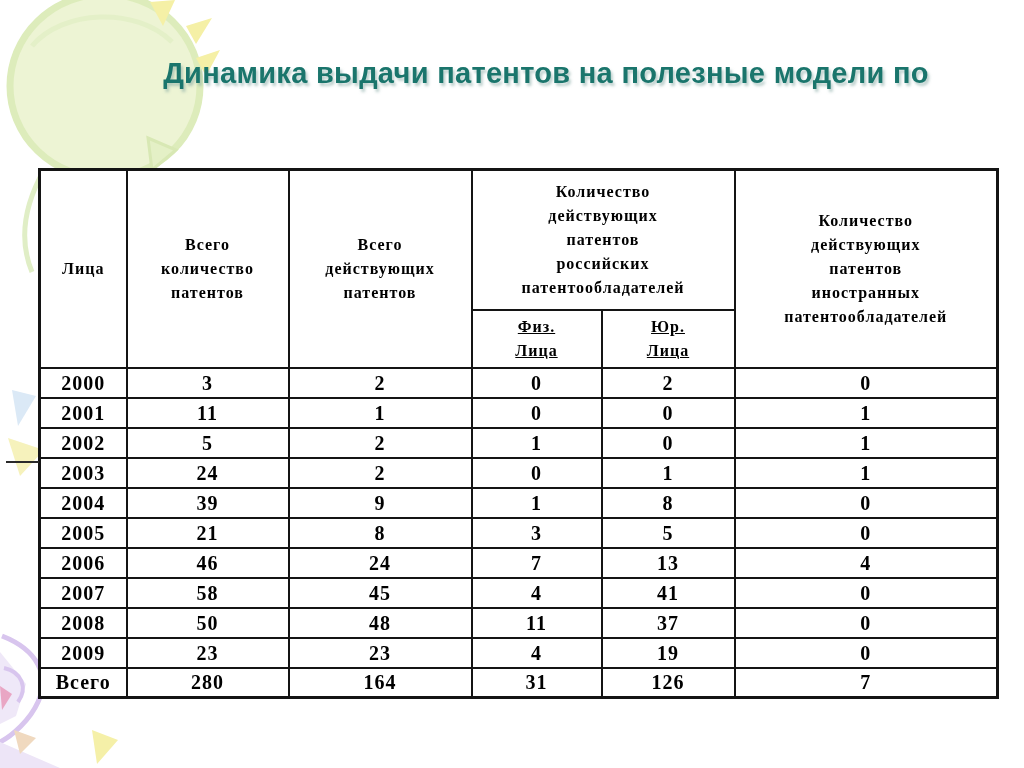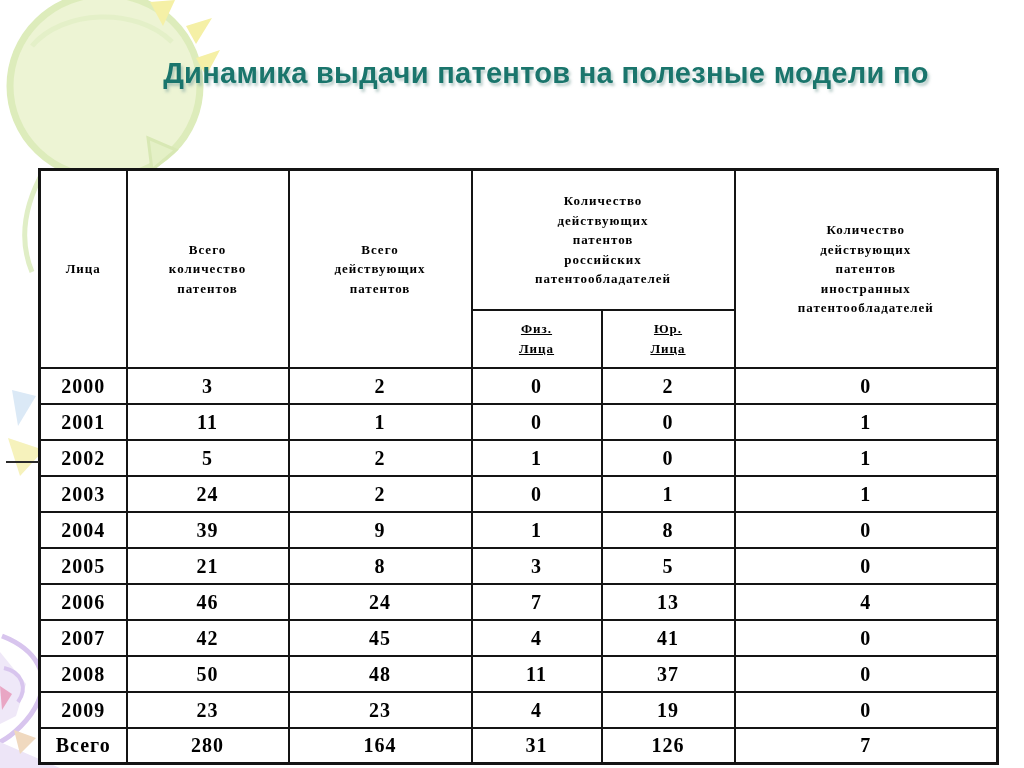--- a/index.html
+++ b/index.html
@@ -39,30 +39,30 @@
     color: #000;
   }
   table.tbl th, table.tbl td {
     border: 2px solid #141414;
     text-align: center;
     vertical-align: middle;
     padding: 0;
     font-weight: 700;
   }
   table.tbl thead th {
-    font-size: 13px;
+    font-size: 16px;
     line-height: 1.5;
     letter-spacing: 1px;
   }
   table.tbl thead .hl { display:block; }
   tr.hdr-main { height: 140px; }
   tr.hdr-sub  { height: 58px; }
   th.years-hd { font-size: 19px; letter-spacing: 1.5px; }
   th.sub-hd { font-size: 18px; line-height: 1.35; text-decoration: underline; }
-  table.tbl tbody tr { height: 36px; }
+  table.tbl tbody tr { height: 30px; }
   table.tbl tbody td {
     font-size: 20px;
     letter-spacing: 1px;
     line-height: 1;
   }
   .tick {
     position: absolute;
     left: 6px; top: 461px;
     width: 33px; height: 2px;
     background: #2a2a2a;
@@ -215,21 +215,21 @@
       <tr>
         <td>2006</td>
         <td>46</td>
         <td>24</td>
         <td>7</td>
         <td>13</td>
         <td>4</td>
       </tr>
       <tr>
         <td>2007</td>
-        <td>42</td>
+        <td>58</td>
         <td>45</td>
         <td>4</td>
         <td>41</td>
         <td>0</td>
       </tr>
       <tr>
         <td>2008</td>
         <td>50</td>
         <td>48</td>
         <td>11</td>

